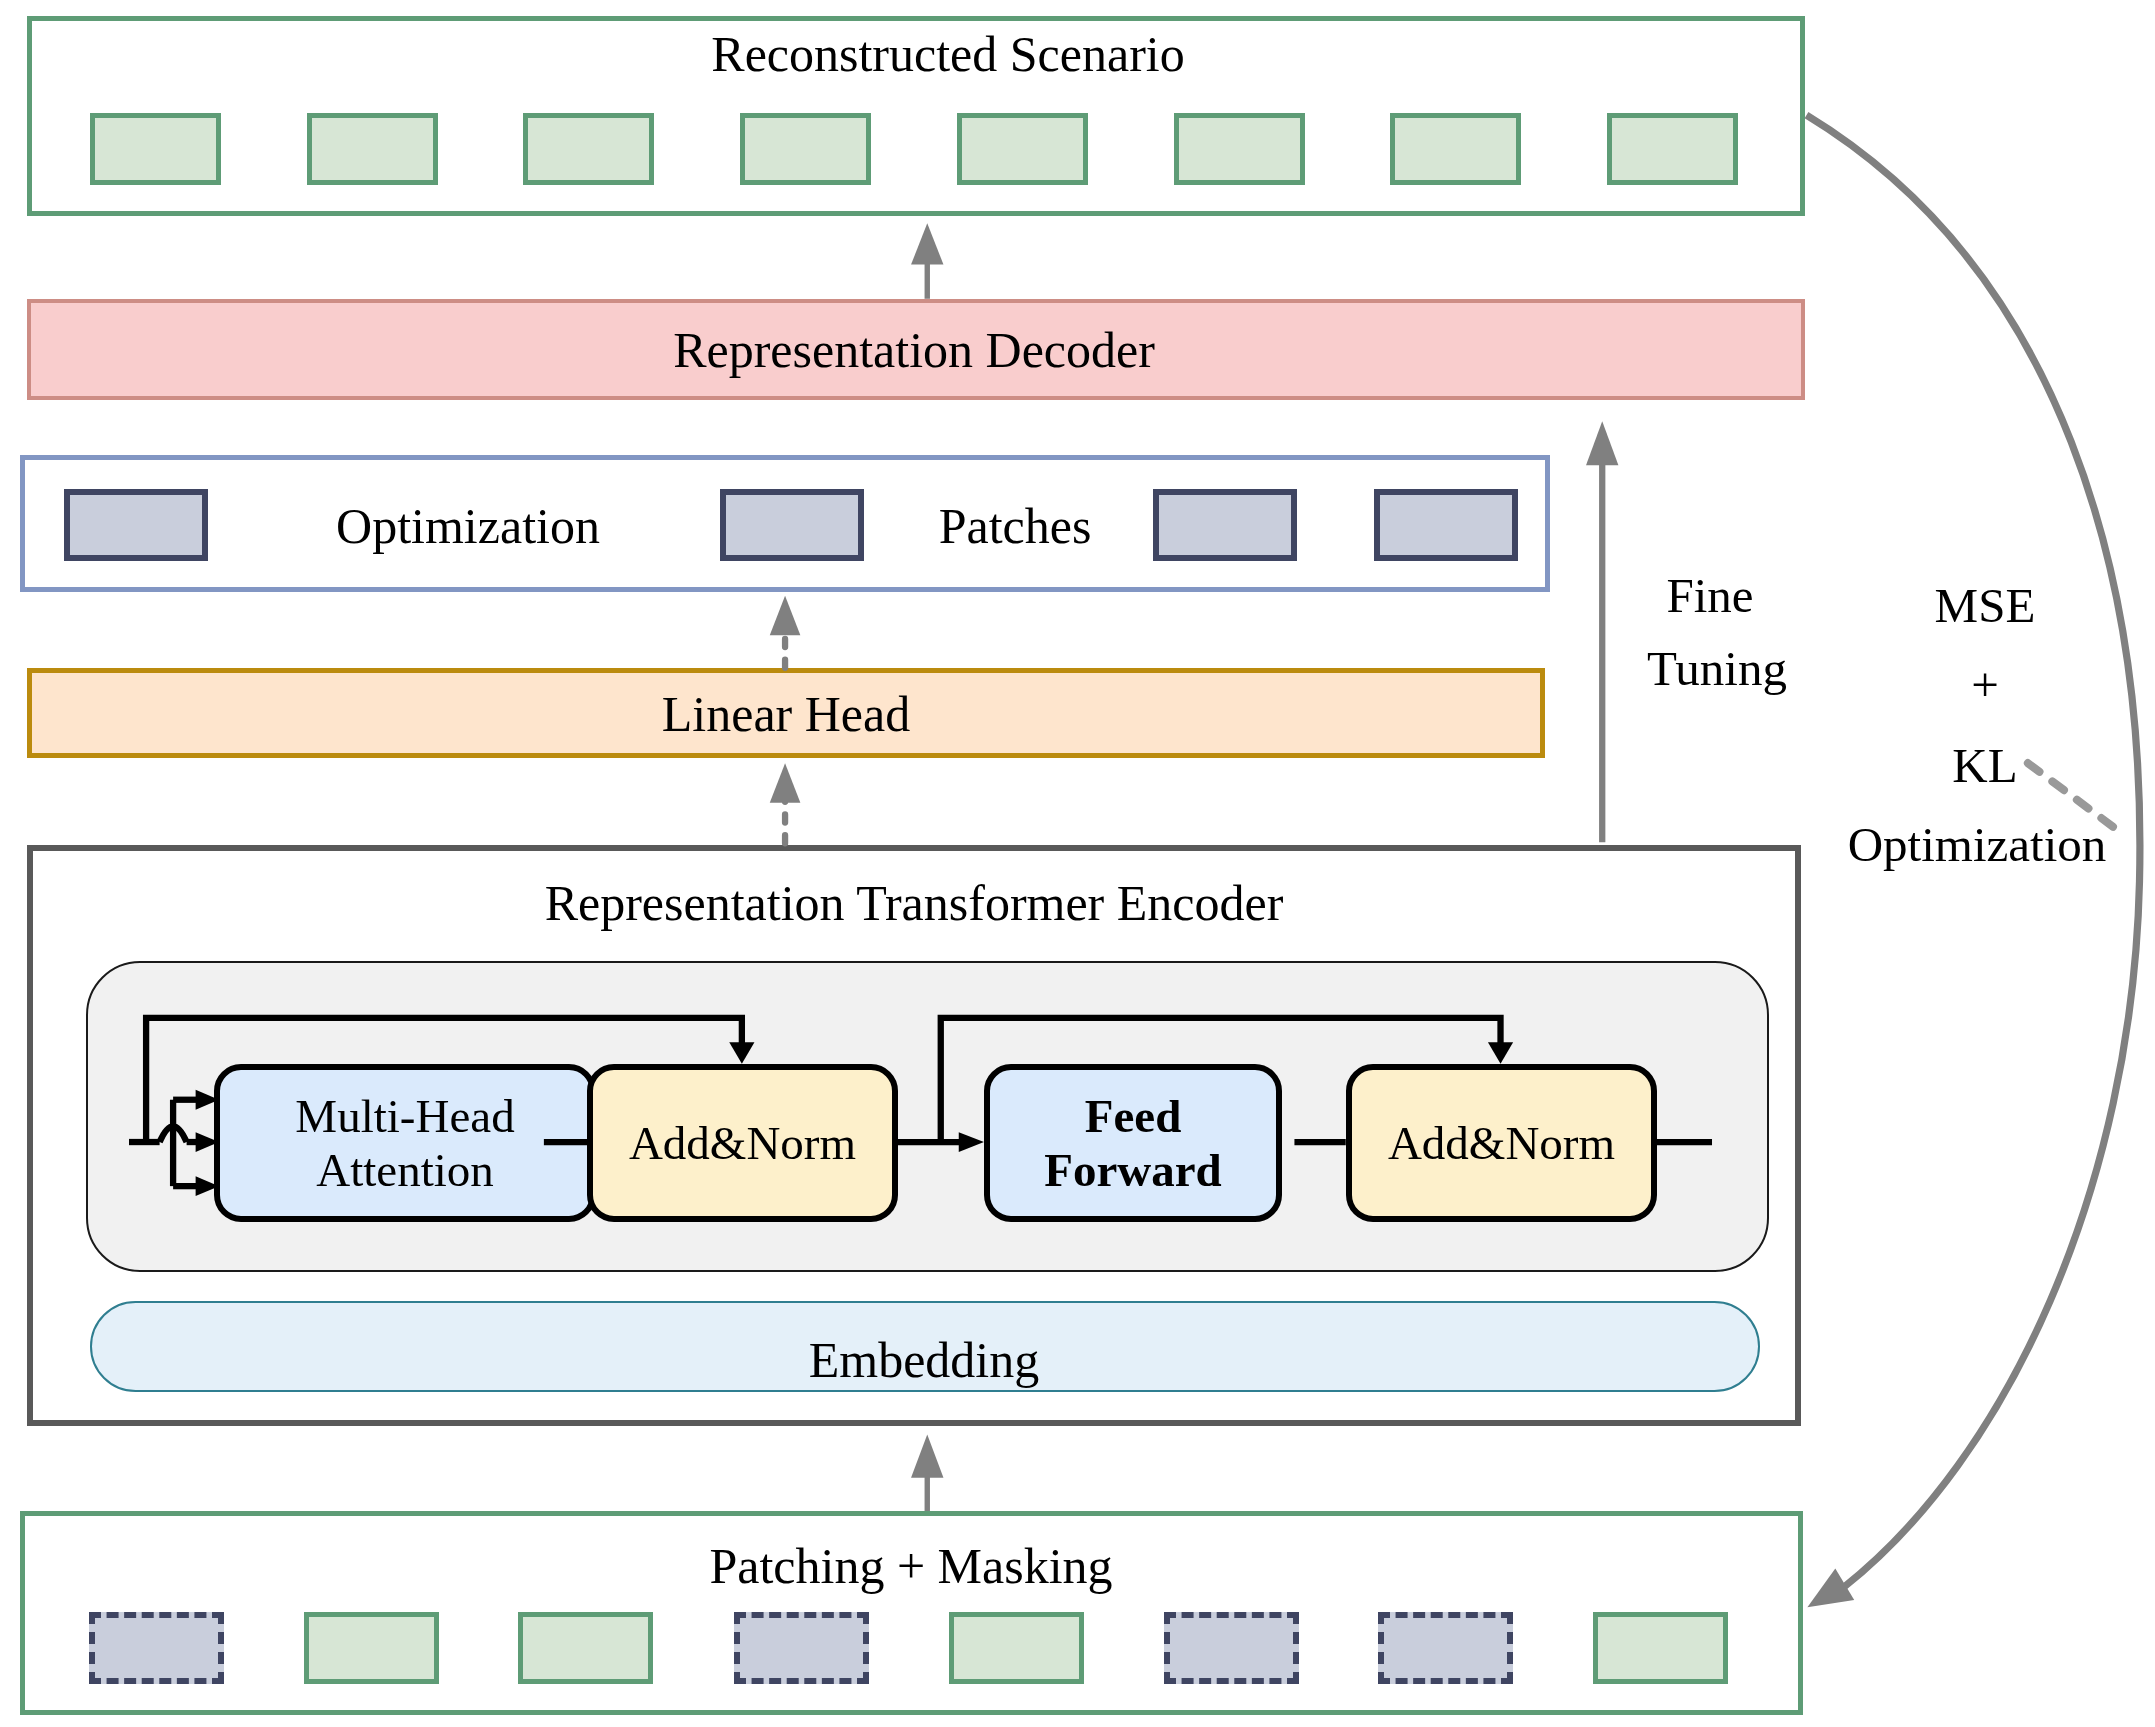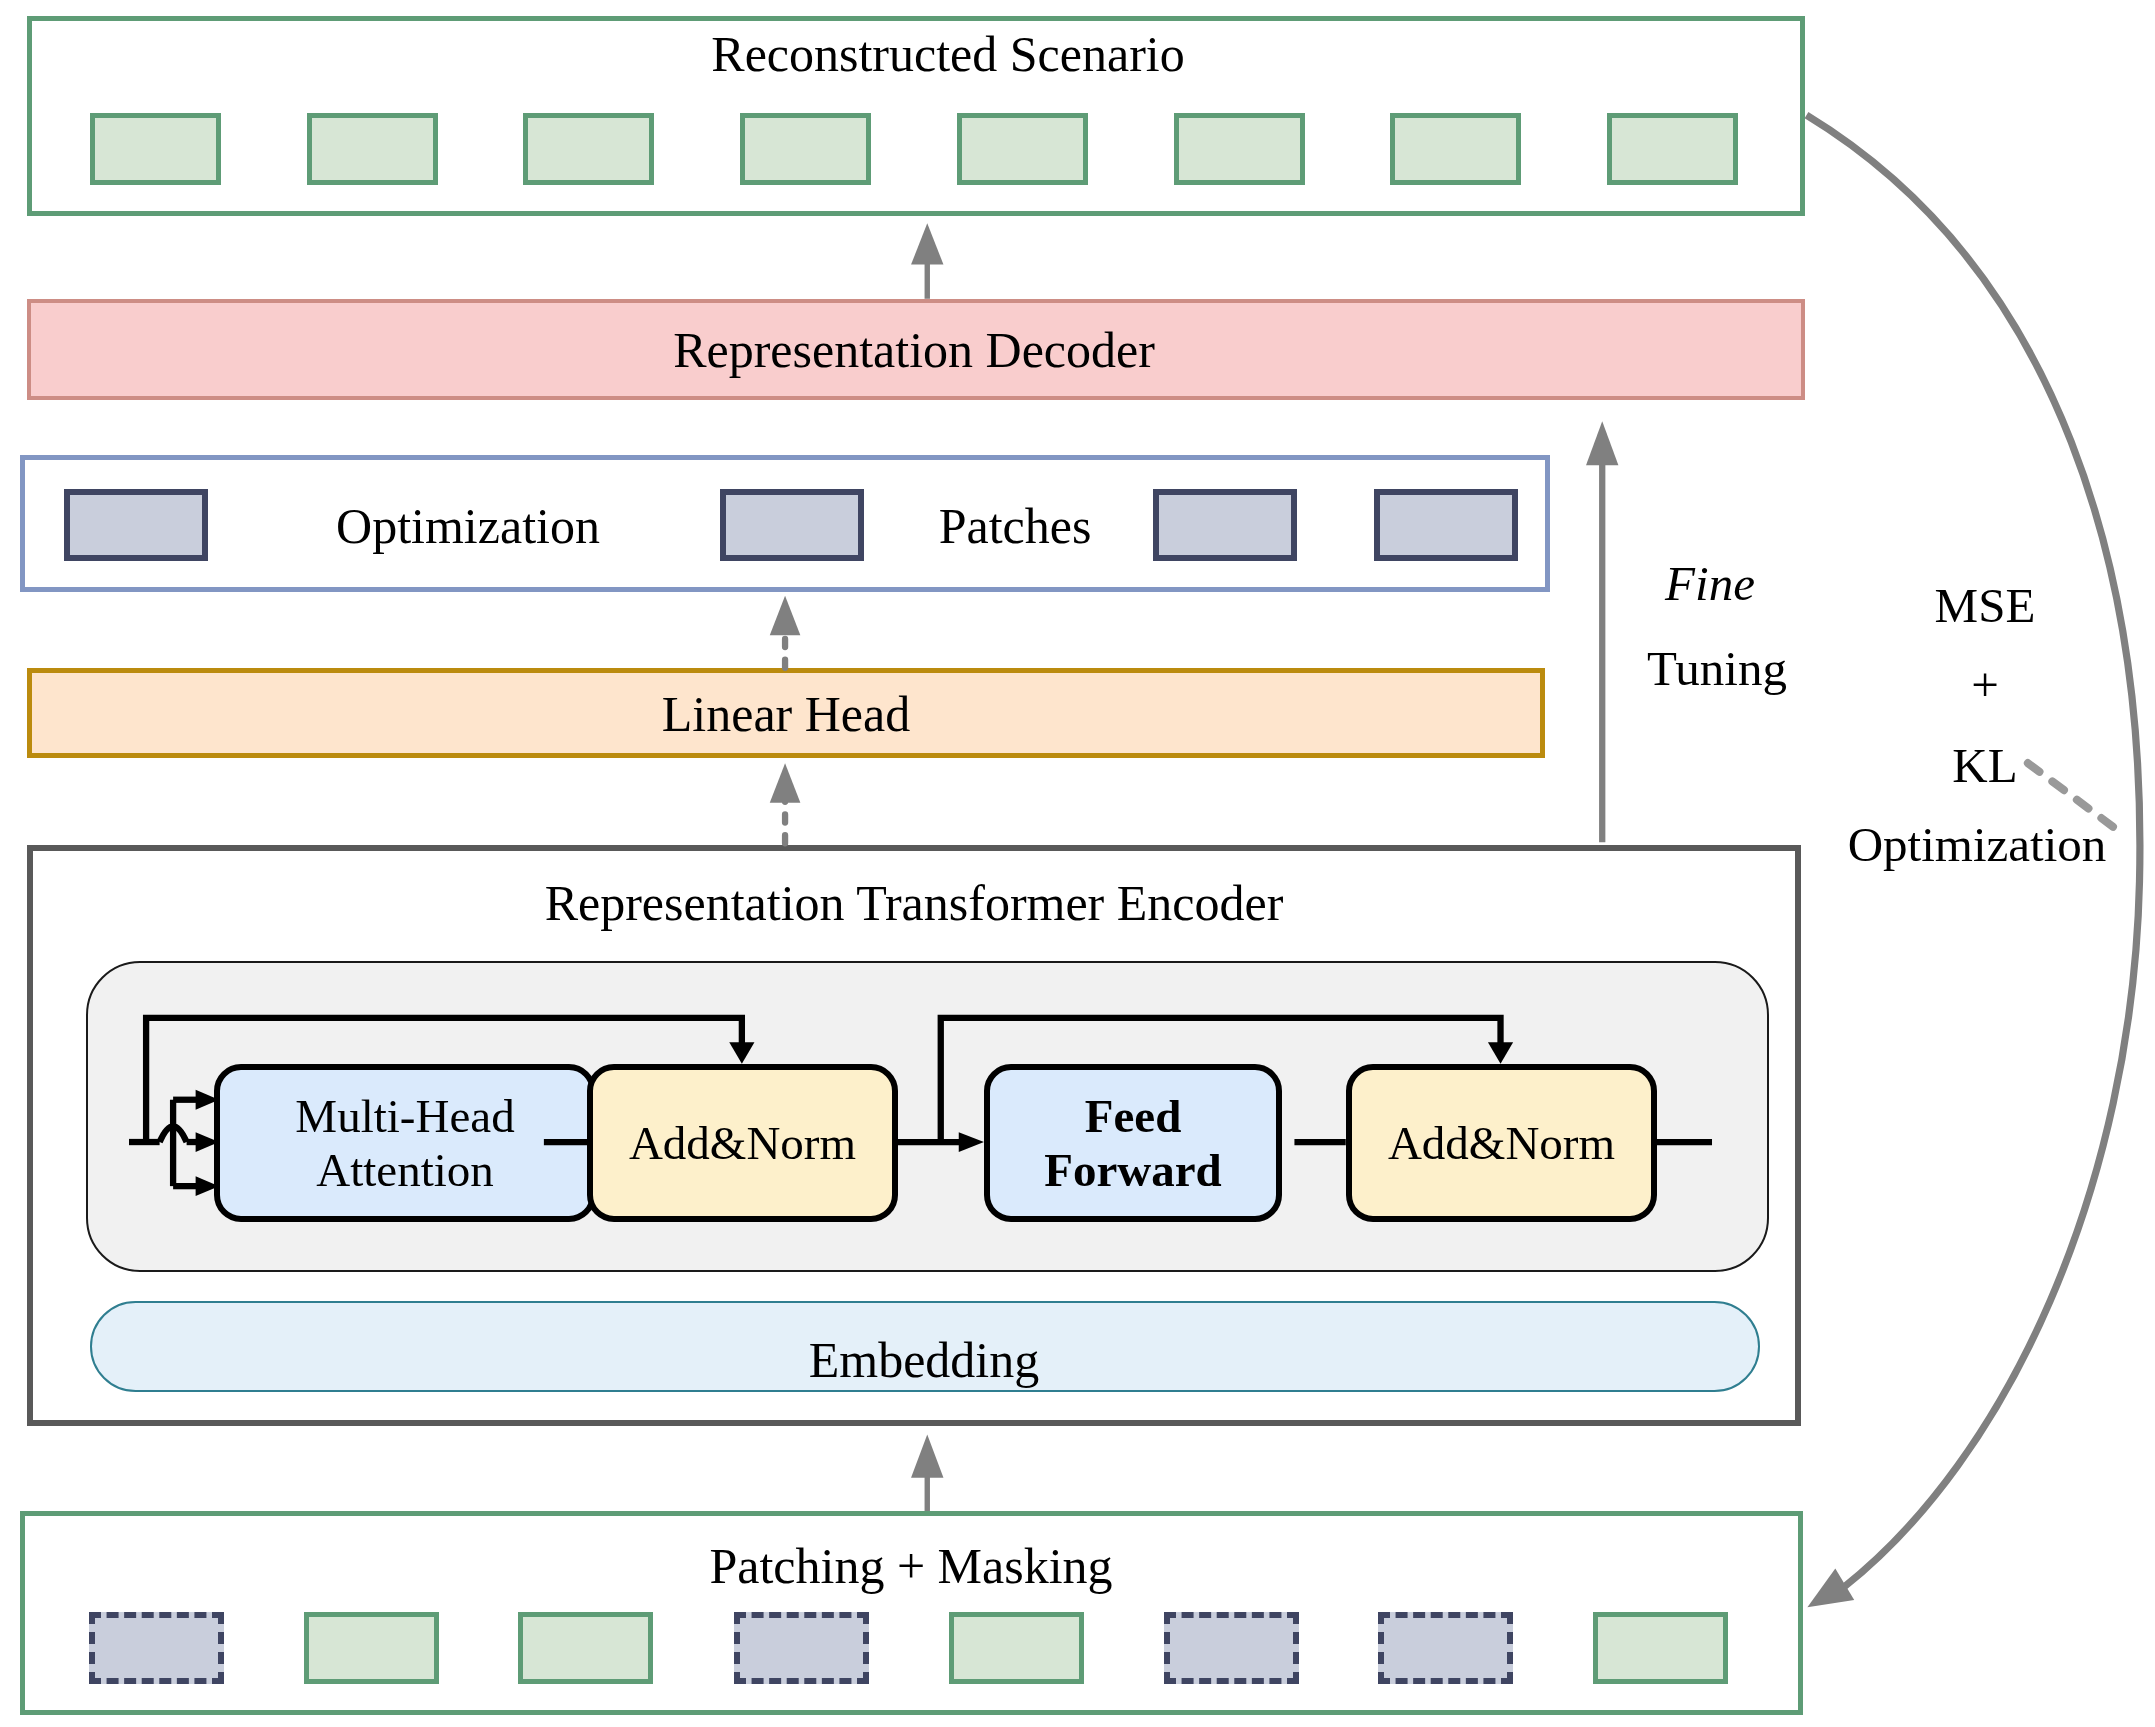--- a/index.html
+++ b/index.html
@@ -96,21 +96,21 @@
       <div class="patch masked" style="left: 89px; width: 135px; height: 72px;"></div>
       <div class="patch green" style="left: 304px; width: 135px; height: 72px;"></div>
       <div class="patch green" style="left: 518px; width: 135px; height: 72px;"></div>
       <div class="patch masked" style="left: 734px; width: 135px; height: 72px;"></div>
       <div class="patch green" style="left: 949px; width: 135px; height: 72px;"></div>
       <div class="patch masked" style="left: 1164px; width: 135px; height: 72px;"></div>
       <div class="patch masked" style="left: 1378px; width: 135px; height: 72px;"></div>
       <div class="patch green" style="left: 1593px; width: 135px; height: 72px;"></div>
     </div>
 
-  <div class="lbl lbl-med" style="left:1710px; top:583px;font-style:italic;">Fine</div>
+  <div class="lbl lbl-med" style="left:1710px; top:595px;">Fine</div>
   <div class="lbl lbl-med" style="left:1717px; top:668px;">Tuning</div>
   <div class="lbl lbl-med" style="left:1985px; top:605px;text-align:right;">MSE</div>
   <div class="lbl lbl-med" style="left:1985px; top:684px;">+</div>
   <div class="lbl lbl-med" style="left:1985px; top:765px;">KL</div>
   <div class="lbl lbl-med" style="left:1977px; top:844px;">Optimization</div>
 
   <svg id="overlay" width="2156" height="1727" viewBox="0 0 2395 1919">
 
     <g stroke="#000" stroke-width="7" fill="none">
 

